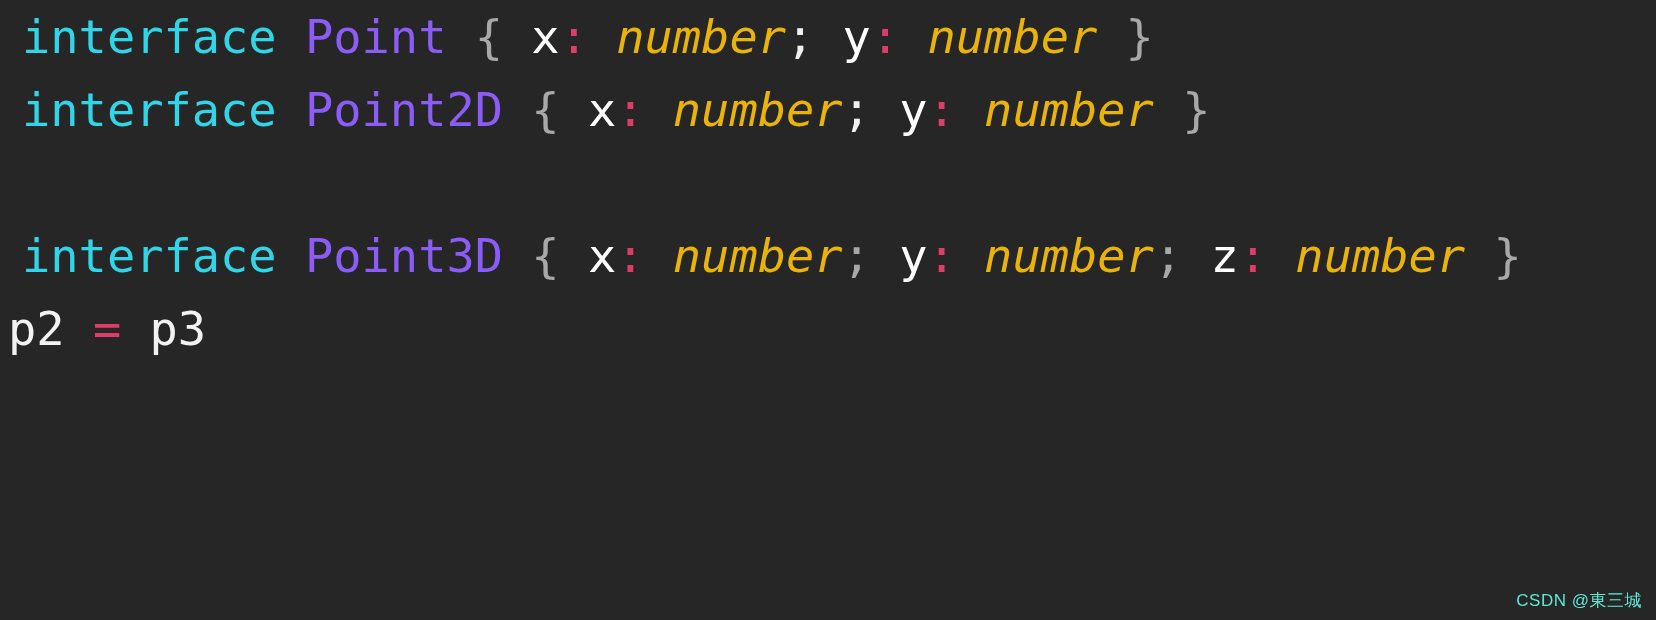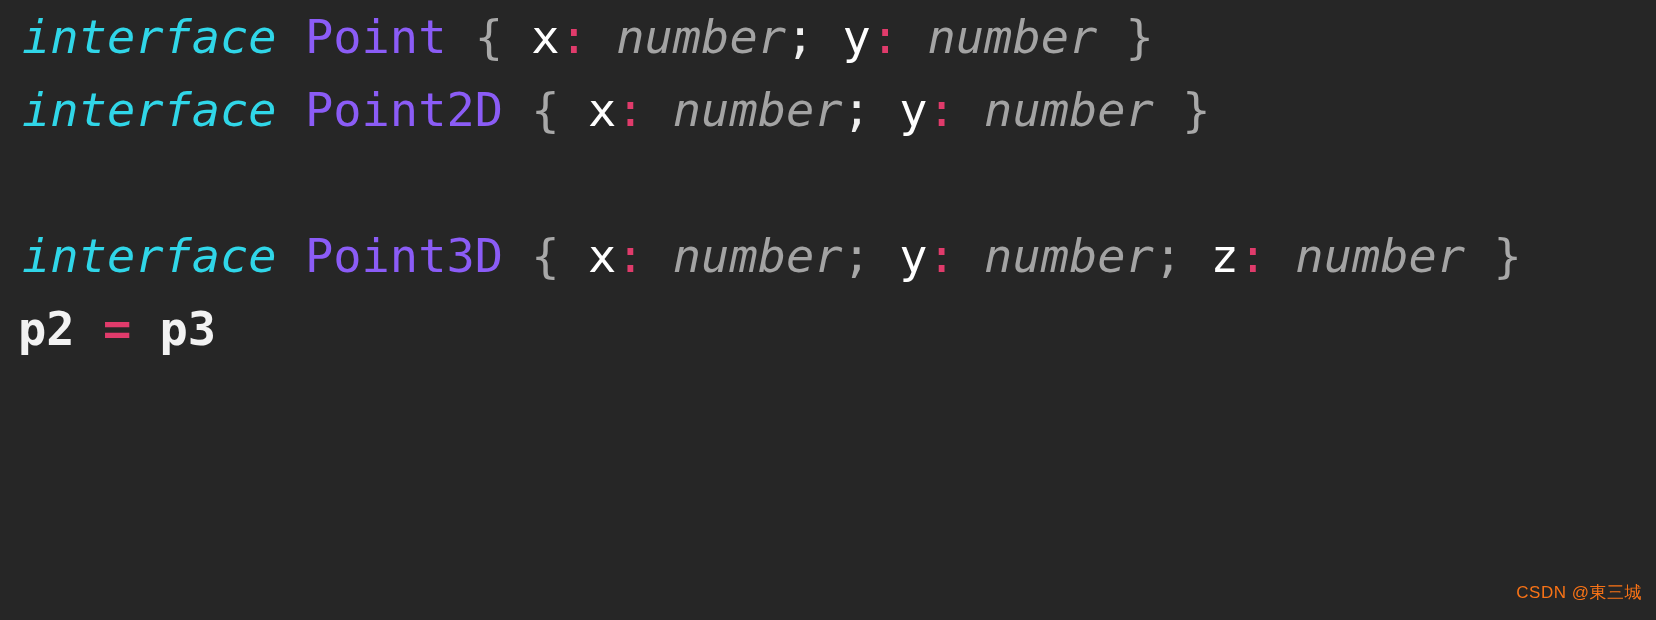--- a/index.html
+++ b/index.html
@@ -29,46 +29,45 @@
     line-height: 73px;
     white-space: pre;
     font-size: 47px;
     letter-spacing: 0px;
     padding-left: 22px;
     box-sizing: border-box;
     overflow: visible;
   }
 
   .code-line.no-indent {
-    padding-left: 18px;
-    font-weight: bold;
+    padding-left: 8px;
   }
 
   .code-line.blank {
     height: 73px;
   }
 
   
-  .tok-keyword   { color: #30D6E8; font-style: italic; }
+  .tok-keyword   { color: #30D6E8; }
   .tok-type      { color: #8b5cf6; font-style: normal; }
-  .tok-builtin   { color: #a3a3a3; font-style: italic; }
+  .tok-builtin   { color: #eab308; font-style: italic; }
   .tok-var       { color: #F2F2F2; font-style: normal; }
   .tok-prop      { color: #FFFFFF; font-style: normal; }
   .tok-punct     { color: #E03B6B; font-style: normal; }
   .tok-operator  { color: #E03B6B; font-style: normal; }
   .tok-brace     { color: #A8A8A8; font-style: normal; }
   .tok-semi      { color: #F0F0F0; font-style: normal; }
   .tok-semi-dim  { color: #A8A8A8; font-style: normal; }
   .tok-space     { color: transparent; }
 
   #watermark {
     position: absolute;
     right: 14px;
-    bottom: 16px;
-    color: #f97316;
+    bottom: 8px;
+    color: #5eead4;
     font-family: "Liberation Sans", "DejaVu Sans", sans-serif;
     font-size: 17px;
     letter-spacing: 0.5px;
     white-space: nowrap;
   }
 </style>
 </head>
 <body>
 
 <div id="editor">

